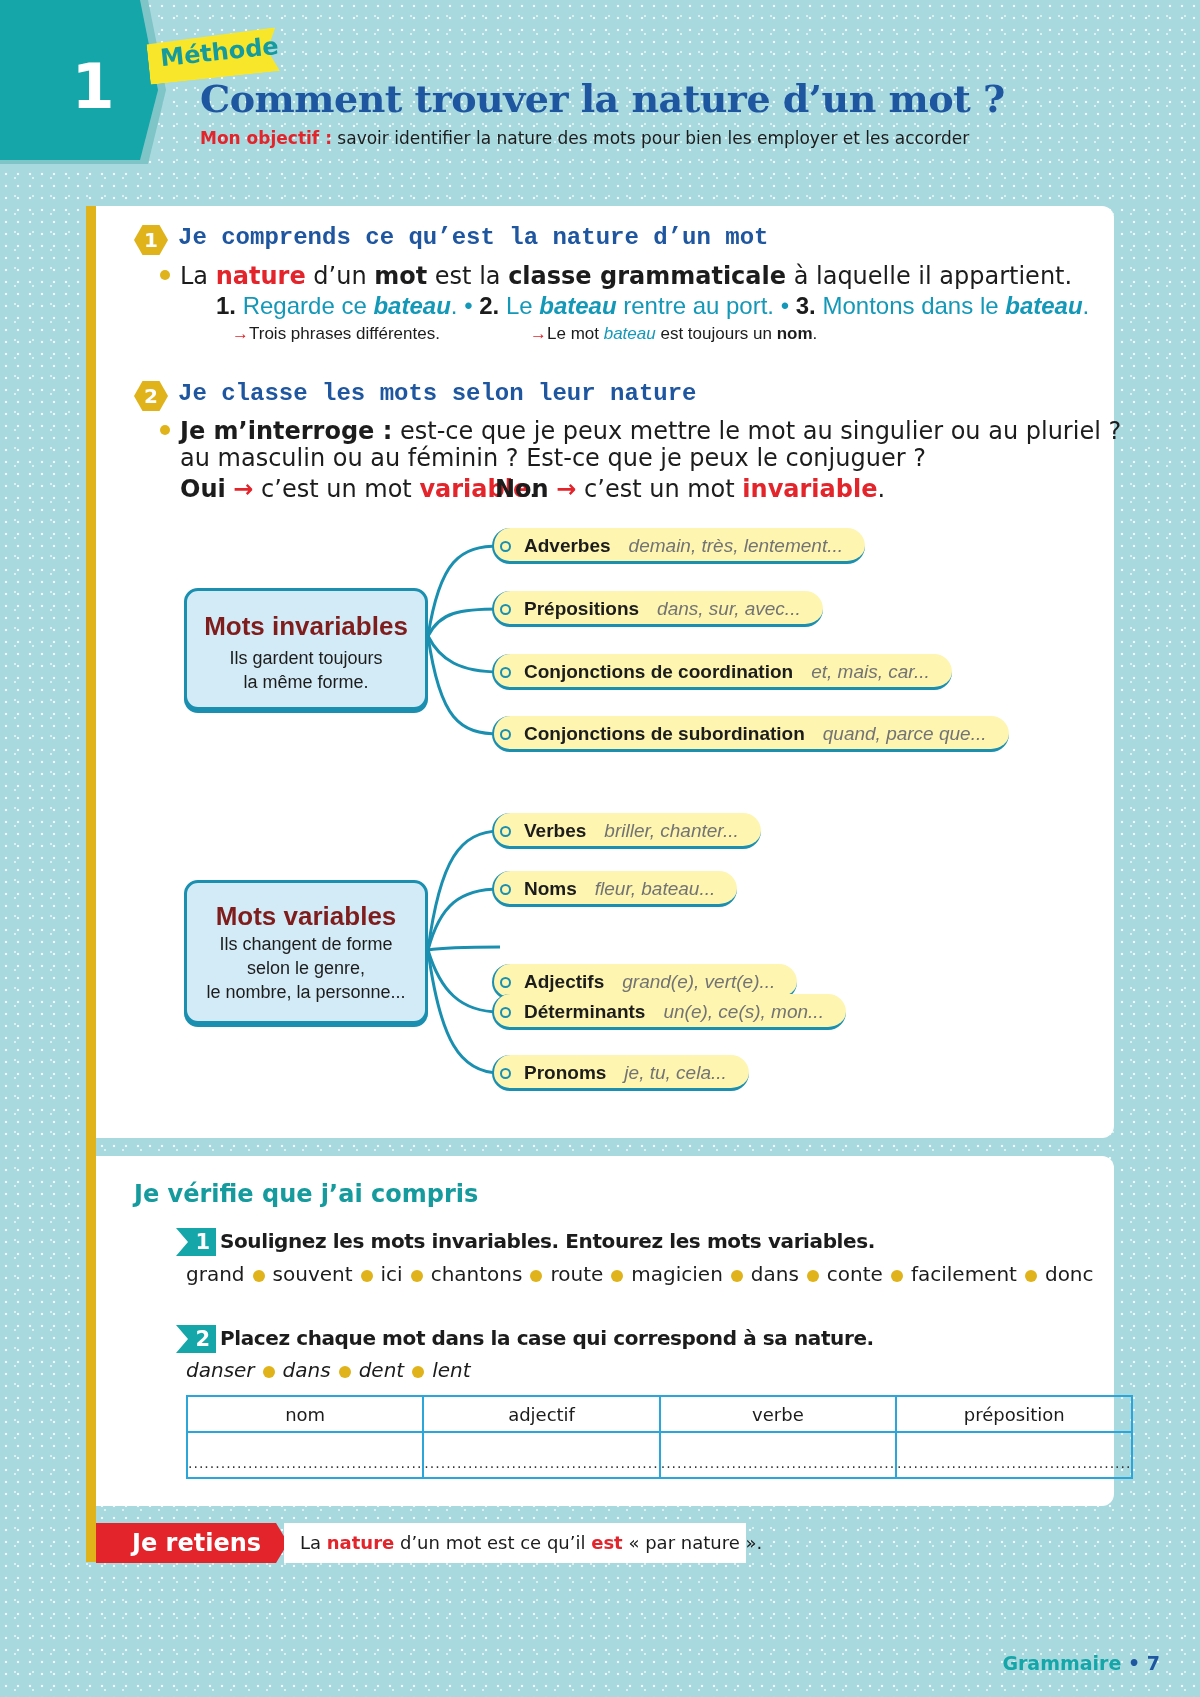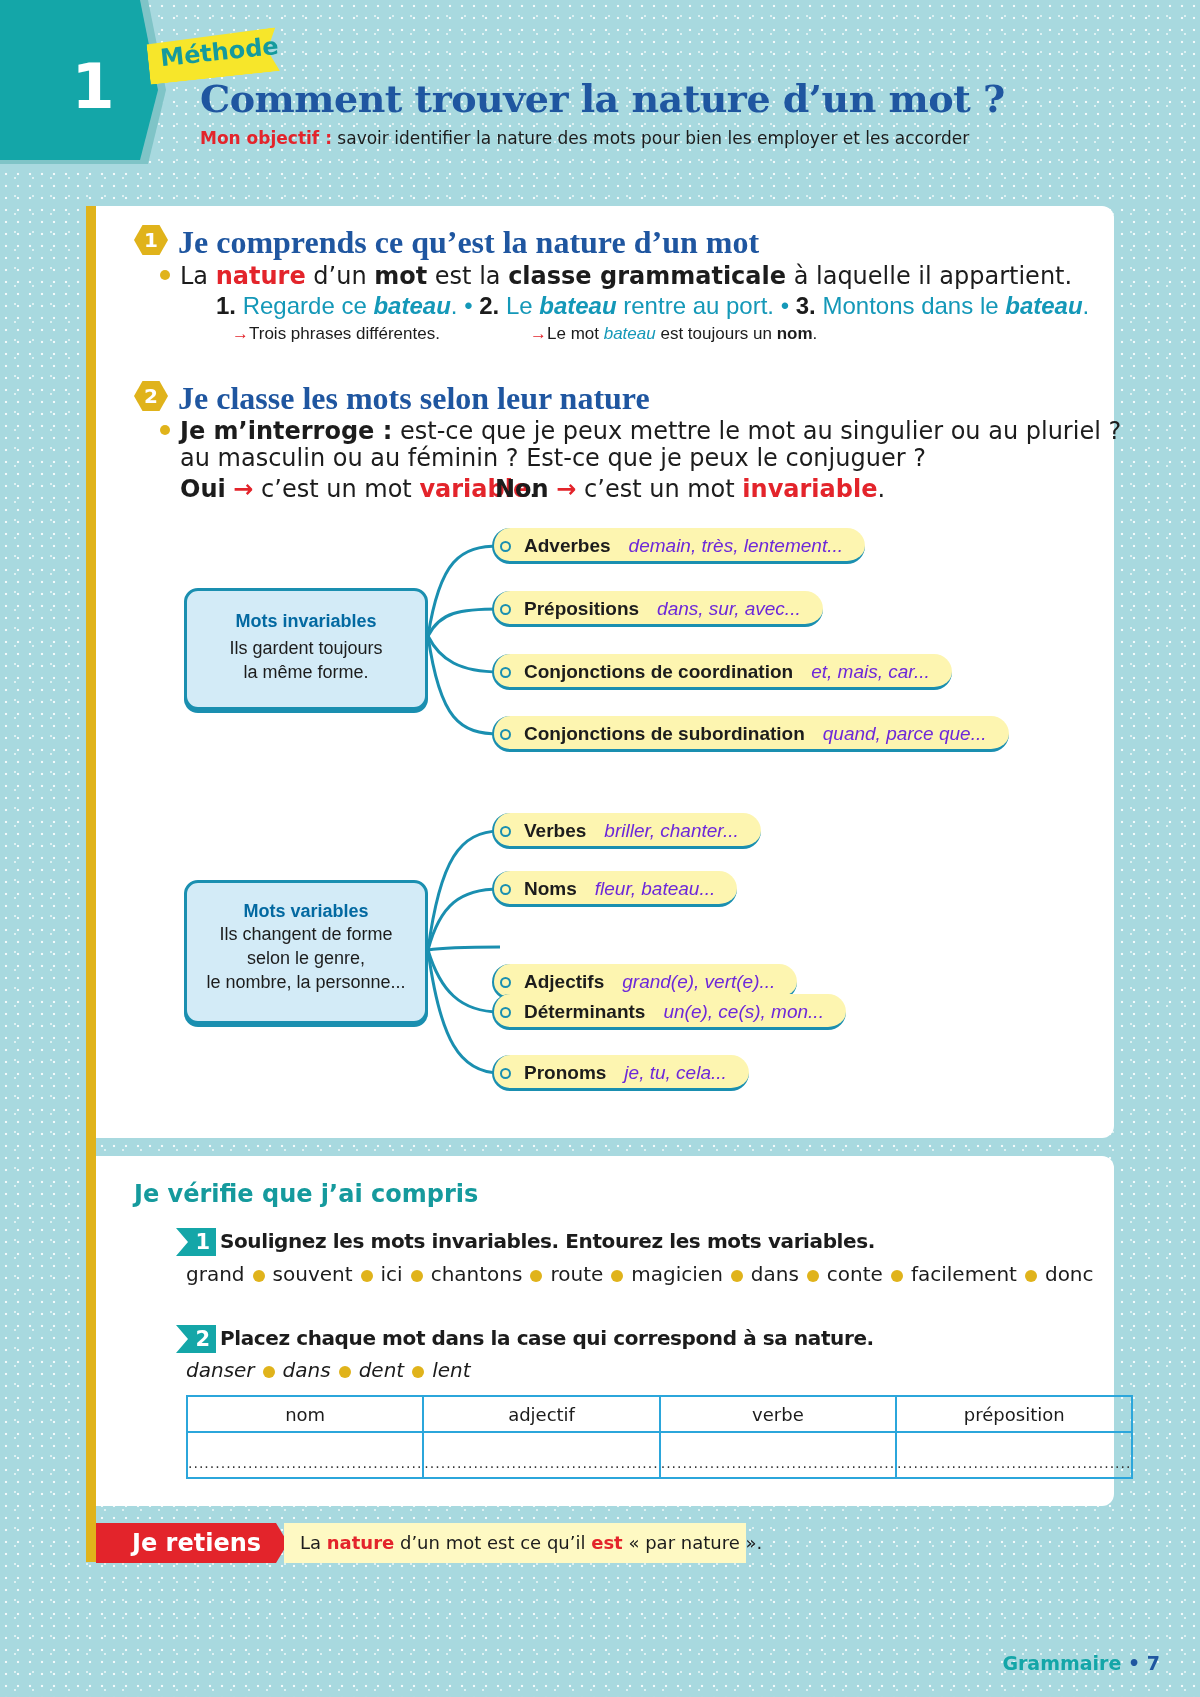--- a/index.html
+++ b/index.html
@@ -65,48 +65,48 @@
   .card-2 { left: 96px; top: 1156px; width: 1018px; height: 350px; }
   .gold-bar { position: absolute; left: 86px; top: 206px; width: 10px; height: 1356px; background: #e0b31b; }
 
   .hex {
     position: absolute; width: 34px; height: 30px; background: #e0b31b;
     clip-path: polygon(25% 0, 75% 0, 100% 50%, 75% 100%, 25% 100%, 0 50%);
     color: #fff; font-weight: bold; font-size: 20px; text-align: center; line-height: 30px;
     font-family: "DejaVu Sans", sans-serif;
   }
   .section-title {
-    position: absolute; color: #1f56a0; font-weight: bold; font-size: 32px;
-    font-family: Liberation Serif, serif;
+    position: absolute; color: #1f56a0; font-weight: bold; font-size: 24px;
+    font-family: Liberation Mono, monospace;
   }
   .bullet-dot { position: absolute; width: 10px; height: 10px; border-radius: 50%; background: #e0b31b; }
   .line { position: absolute; font-size: 24px; font-family: "DejaVu Sans", sans-serif; white-space: nowrap; }
   .cond { font-family: "Liberation Sans", sans-serif; margin-left: 36px; }
   .teal { color: #1498b8; }
   .red { color: #e3242b; }
   .b { font-weight: bold; }
   .i { font-style: italic; }
   .arrow { color: #e3242b; font-weight: bold; }
 
   
   .hub {
     position: absolute; background: #d3ebf7; border: 3px solid #1a8fb0;
     border-radius: 14px; text-align: center; box-shadow: 0 3px 0 #1a8fb0;
     font-family: "Liberation Sans", sans-serif;
   }
-  .hub-title { color: #0369a1; font-size: 18px; font-weight: bold; margin-bottom: 4px; }
+  .hub-title { color: #7f1d1d; font-size: 26px; font-weight: bold; margin-bottom: 4px; }
   .hub-desc { font-size: 18px; line-height: 24px; }
   .pill {
     position: absolute; height: 36px; background: #fdf5b0; border-radius: 18px;
     border-bottom: 3px solid #1a8fb0; border-left: 2px solid #1a8fb0;
     padding: 0 22px 0 30px; line-height: 36px; white-space: nowrap;
     font-family: "Liberation Sans", sans-serif;
   }
   .pill-name { font-weight: bold; font-size: 19px; margin-right: 18px; }
-  .pill-ex { font-style: italic; color: #6d28d9; font-size: 19px; }
+  .pill-ex { font-style: italic; color: #737373; font-size: 19px; }
   .node-dot {
     position: absolute; left: 6px; top: 13px; width: 11px; height: 11px;
     border: 2.5px solid #1a8fb0; border-radius: 50%; background: #fdf5b0;
   }
   svg.connectors { position: absolute; left: 0; top: 0; pointer-events: none; }
 
   
   .ex-title { position: absolute; left: 134px; top: 1180px; color: #159a9d; font-weight: bold; font-size: 24px; font-family: "DejaVu Sans", sans-serif; }
   .ex-num {
     position: absolute; width: 40px; height: 28px; background: #14a6a8; color: #fff;
@@ -127,21 +127,21 @@
   table.answer th { font-weight: normal; font-size: 18px; height: 36px; }
   table.answer td { height: 46px; vertical-align: bottom; padding-bottom: 6px; color: #333; font-size: 14px; letter-spacing: 1px; }
 
   .retiens-label {
     position: absolute; left: 96px; top: 1523px; width: 192px; height: 40px;
     background: #e3242b; color: #fff; font-weight: bold; font-size: 24px; line-height: 40px;
     padding-left: 36px; font-family: "DejaVu Sans", sans-serif;
     clip-path: polygon(0 0, 180px 0, 192px 50%, 180px 100%, 0 100%);
   }
   .retiens-box {
-    position: absolute; left: 284px; top: 1523px; width: 462px; height: 40px; background: #fef9c3;
+    position: absolute; left: 284px; top: 1523px; width: 462px; height: 40px; background: #ffffff;
     font-size: 18px; line-height: 40px; padding-left: 16px; font-family: "DejaVu Sans", sans-serif; white-space: nowrap;
   }
   .footer { position: absolute; right: 40px; top: 1652px; font-size: 19px; font-weight: bold; font-family: "DejaVu Sans", sans-serif; }
   .footer .subj { color: #14a6a8; margin-left: 40px; }
   .footer .pg { color: #1f56a0; }
 </style>
 </head>
 <body>
 
 <div class="chapter-tab-shadow"></div>

